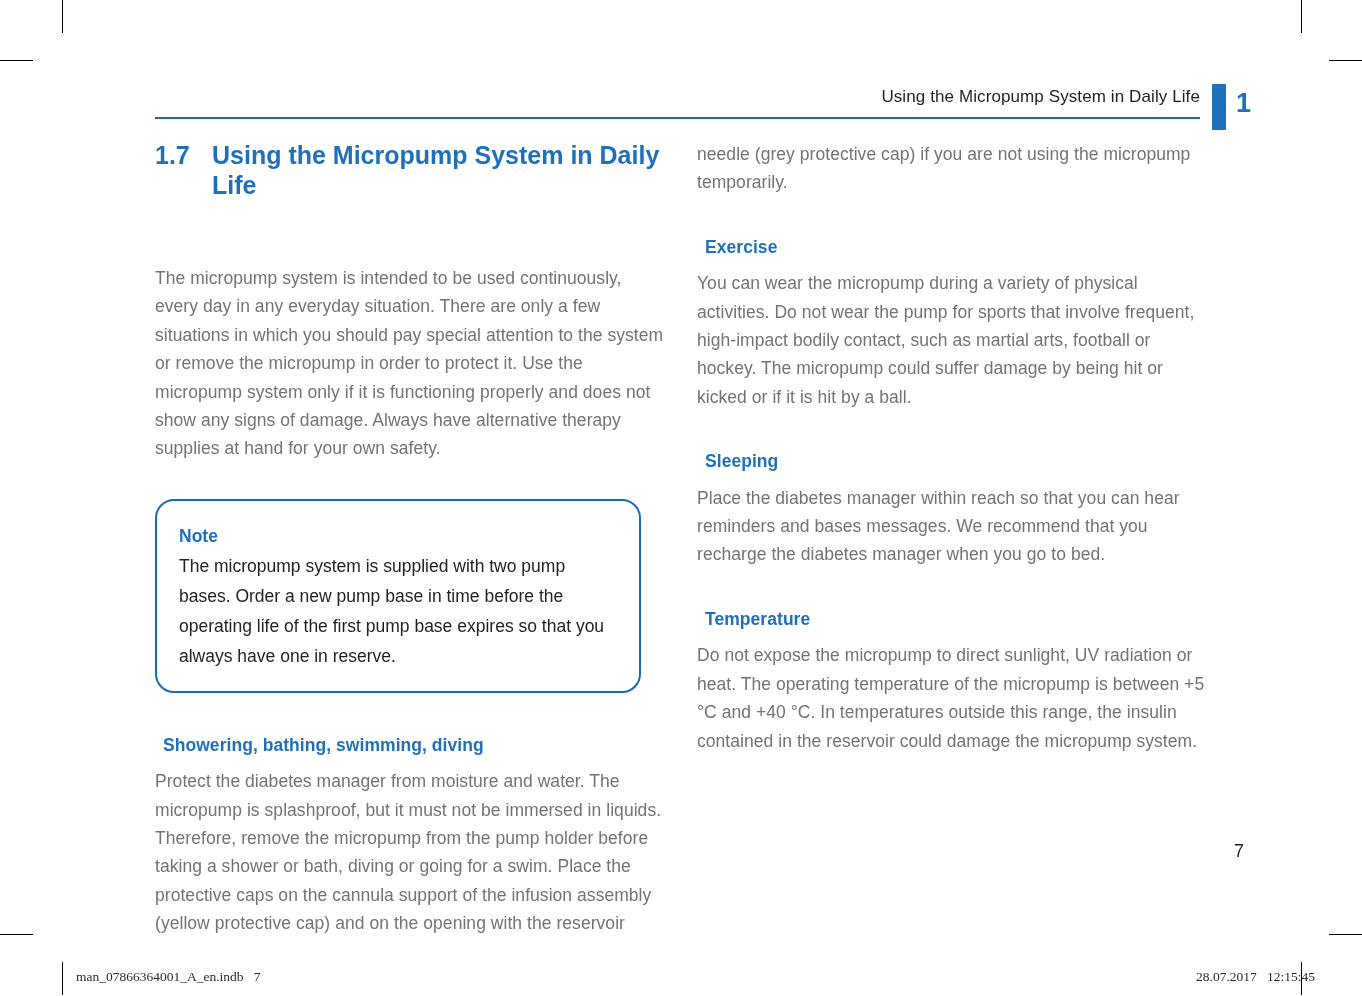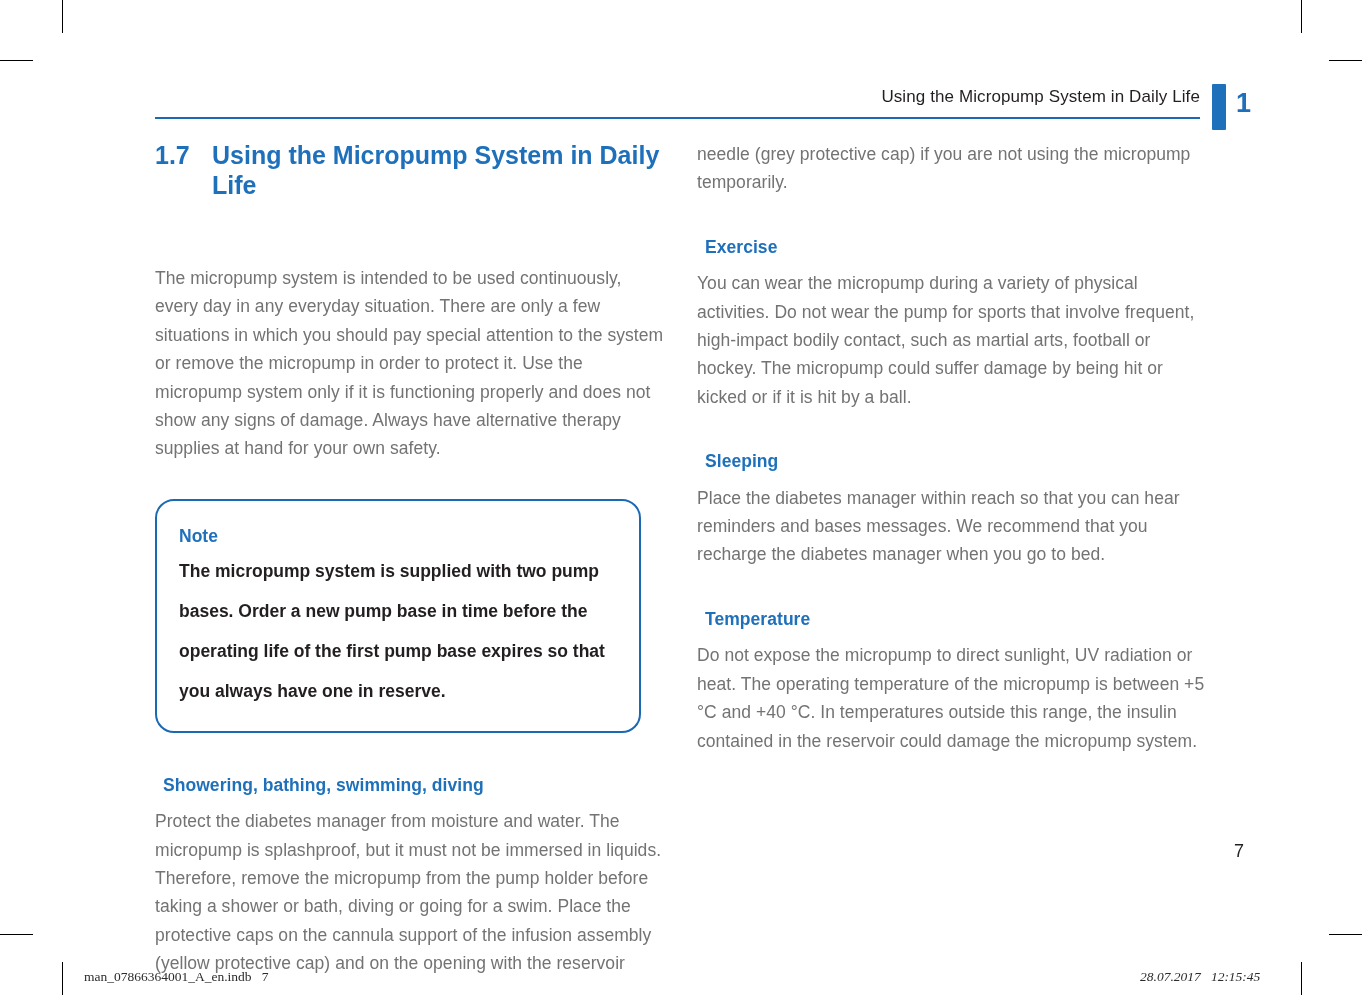--- a/index.html
+++ b/index.html
@@ -138,24 +138,23 @@
   }
   .note-title {
     font-size: 17.5px;
     line-height: 27px;
     font-weight: bold;
     color: #1f70bb;
     margin: 0 0 1px 0;
   }
   .note-body {
     font-size: 17.5px;
-    line-height: 40px;
+    line-height: 30px;
     margin: 0;
     color: #231f20;
-    font-weight: bold;
   }
 
   
   .folio {
     position: absolute;
     left: 1234px;
     top: 840px;
     font-size: 18px;
     line-height: 22px;
     color: #231f20;
@@ -164,22 +163,22 @@
   
   .slug {
     position: absolute;
     top: 968px;
     font-family: "Liberation Serif", serif;
     font-size: 13.5px;
     line-height: 18px;
     color: #2b2b2b;
     white-space: pre;
   }
-  .slug-left  { left: 84px; }
-  .slug-right { left: 1140px; font-style: italic; }
+  .slug-left  { left: 76px; }
+  .slug-right { left: 1196px; }
 </style>
 </head>
 <body>
 
 <div class="page">
 
   <div class="crop v crop-tl-v"></div>
   <div class="crop h crop-tl-h"></div>
   <div class="crop v crop-tr-v"></div>
   <div class="crop h crop-tr-h"></div>

